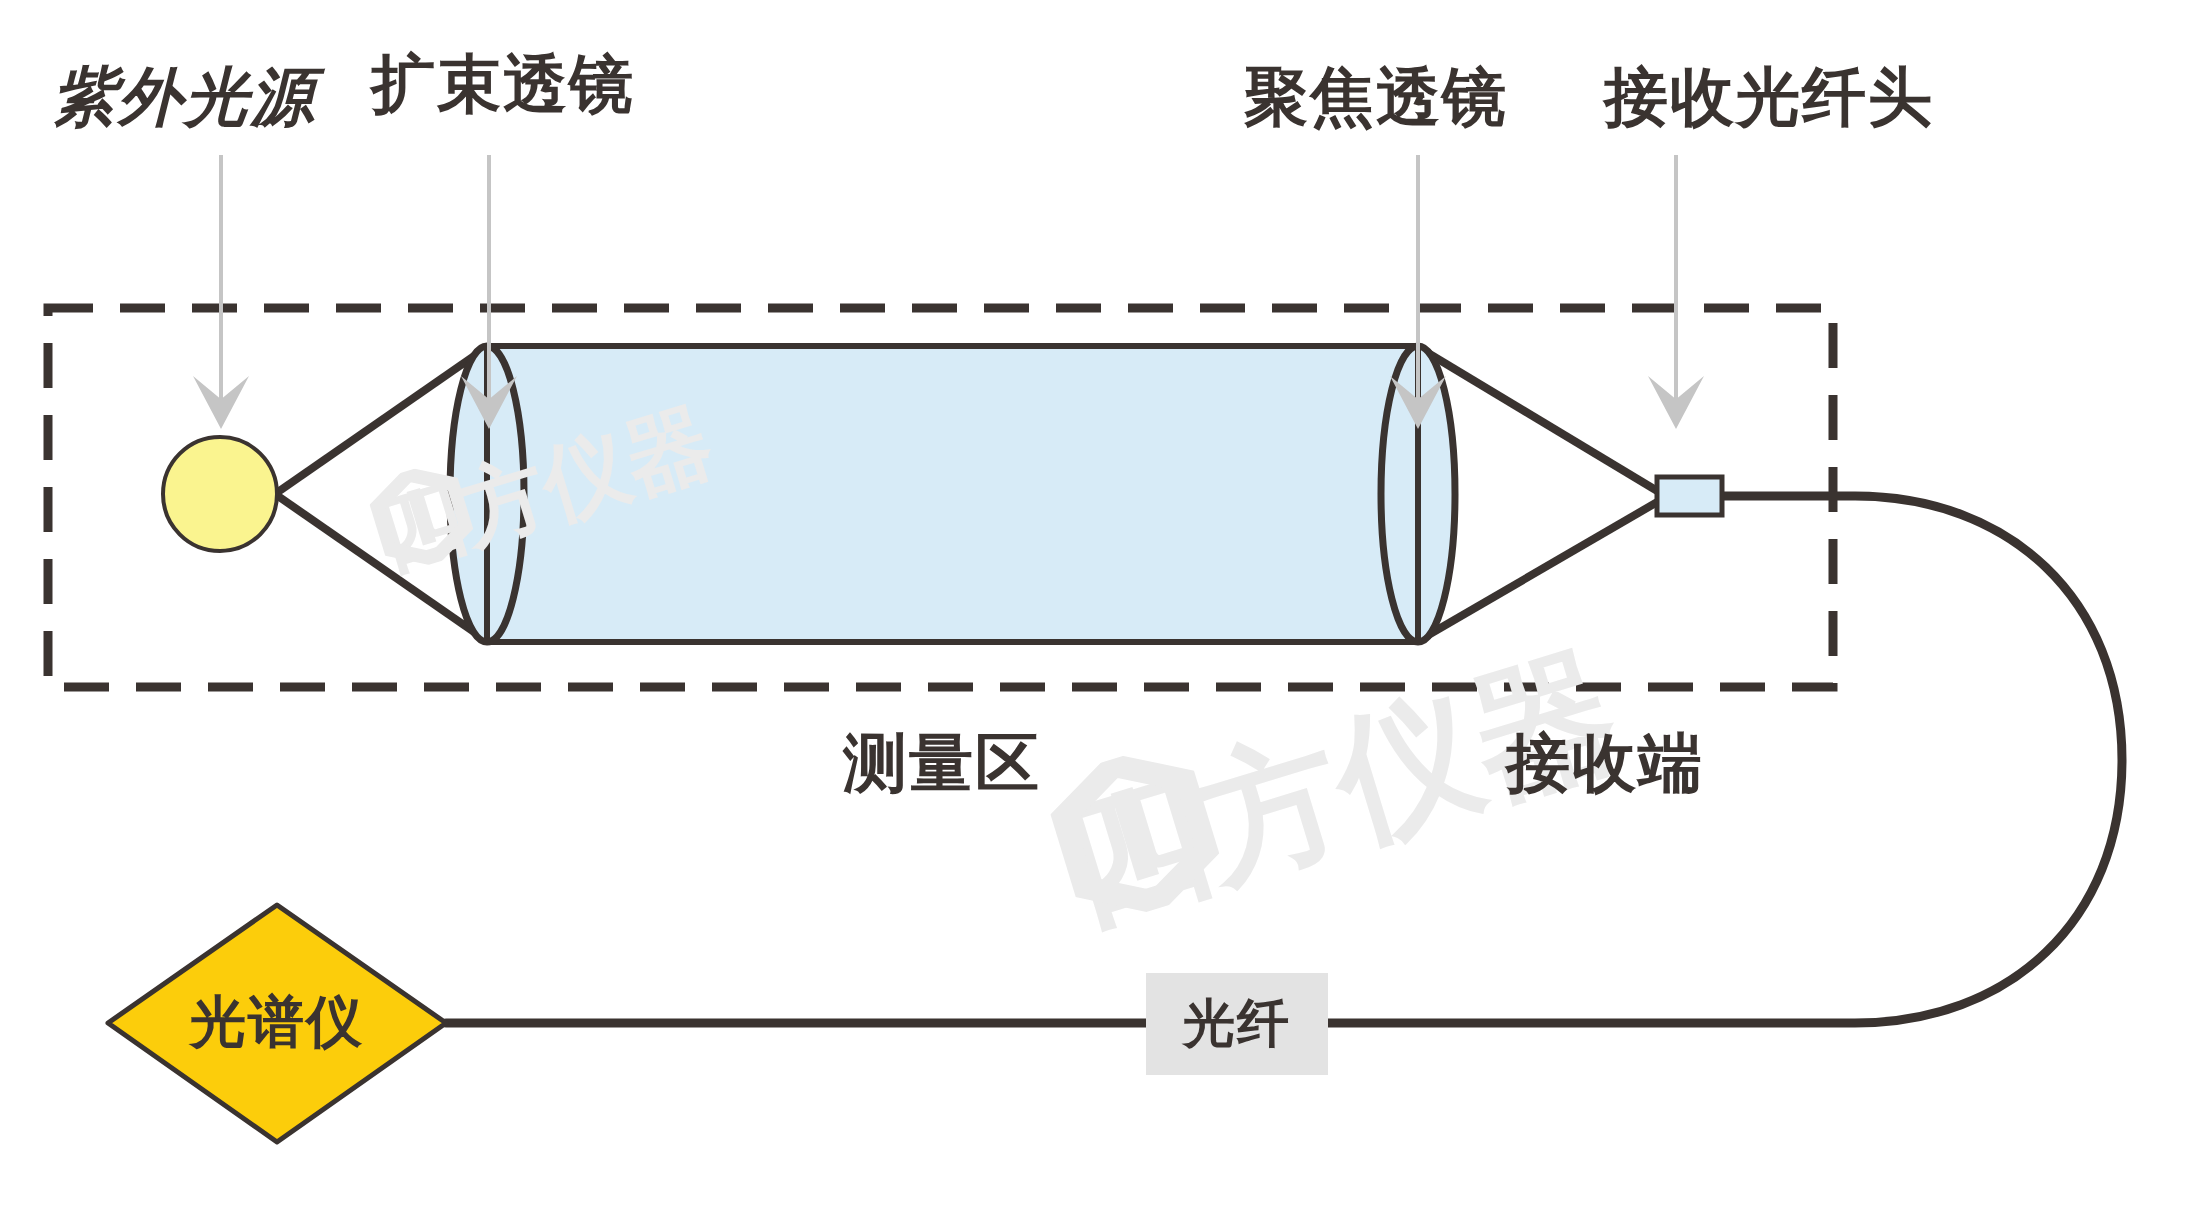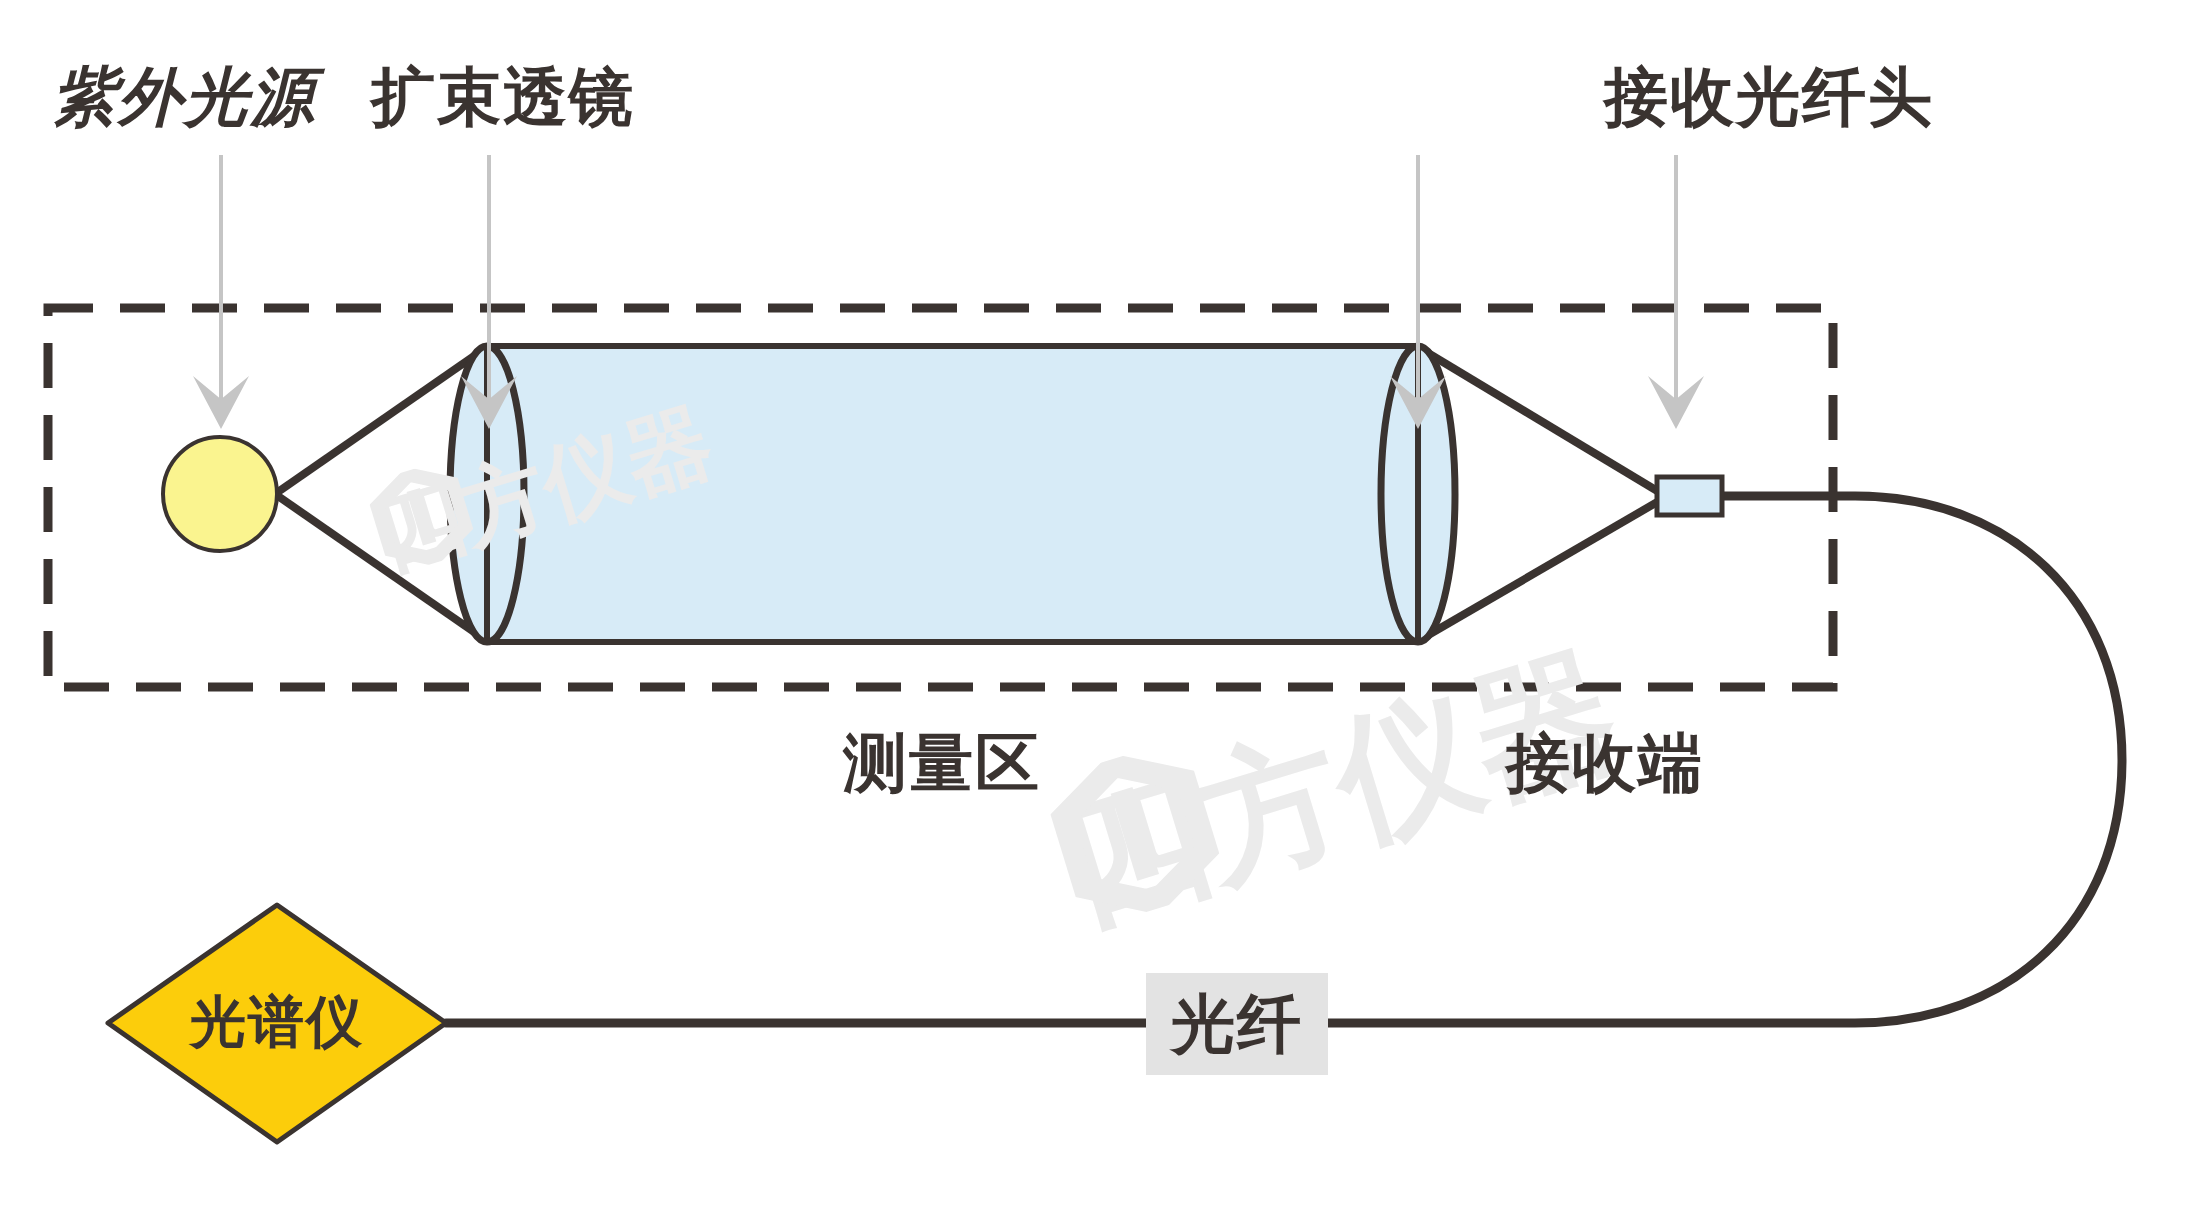--- a/index.html
+++ b/index.html
@@ -27,21 +27,21 @@
   .lbl-small{font-size:56px;}
   .fiber-label-box{
     position:absolute;
     transform:translate(-50%,-50%);
     background:var(--gray-box);
     width:182px;height:102px;
     display:flex;align-items:center;justify-content:center;
     z-index:6;
   }
   .fiber-label-box span{
-    color:var(--line-dark);font-weight:bold;font-size:64px;letter-spacing:2px;
+    color:var(--line-dark);font-weight:bold;font-size:52px;letter-spacing:2px;
   }
   .arrow{position:absolute;z-index:4;}
   .arrow .shaft{
     position:absolute;left:50%;top:0;
     width:4px;height:245px;
     transform:translateX(-50%);
     background:var(--arrow-gray);
   }
   .arrow .head{
     position:absolute;left:50%;top:221px;
@@ -124,21 +124,22 @@
   <div class="arrow" style="left:1418px;top:155px;">
     <div class="shaft"></div>
     <div class="head"></div>
   </div>
   <div class="arrow" style="left:1676px;top:155px;">
     <div class="shaft"></div>
     <div class="head"></div>
   </div>
 
   <div class="lbl" style="left:184px;top:97px;font-style:italic;">紫外光源</div>
-  <div class="lbl" style="left:503px;top:97px;">扩束透镜</div>
+  <div class="lbl" style="left:503px;top:84px;">扩束透镜</div>
+  <div class="lbl" style="left:1376px;top:97px;">聚焦透镜</div>
   <div class="lbl" style="left:1769px;top:97px;">接收光纤头</div>
 
   <div class="lbl" style="left:942px;top:763px;">测量区</div>
   <div class="lbl" style="left:1605px;top:763px;">接收端</div>
 
   <div class="lbl lbl-small" style="left:277px;top:1023px;text-align:center;">光谱仪</div>
 
   <div class="fiber-label-box" style="left:1237px;top:1024px;">
     <span>光纤</span>
   </div>

